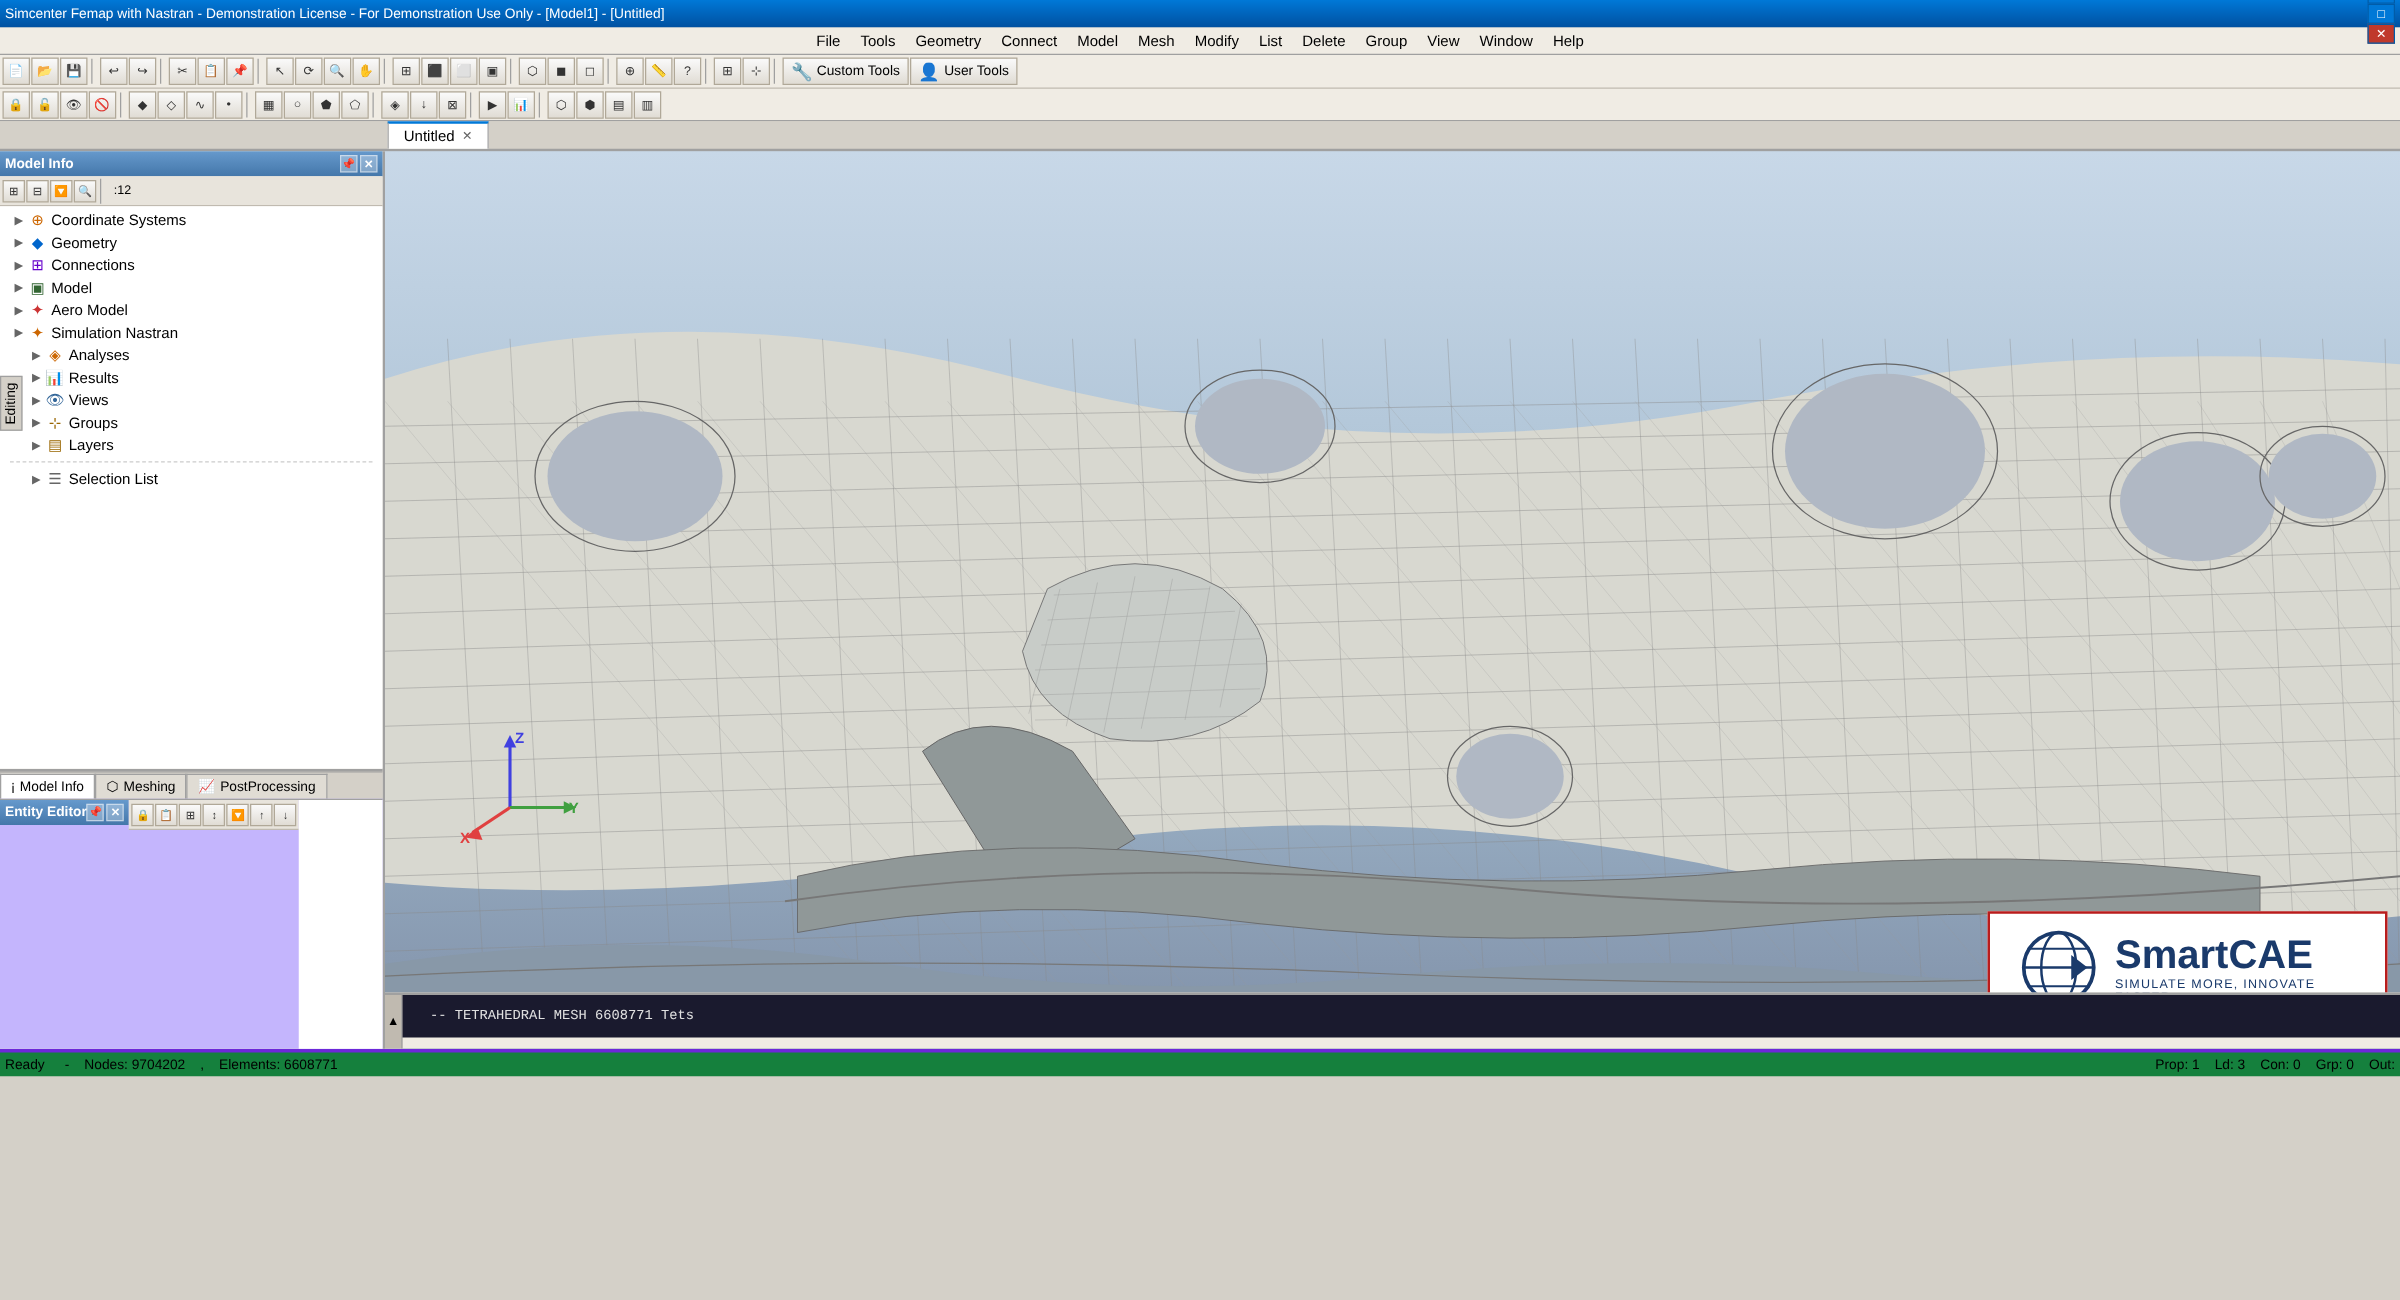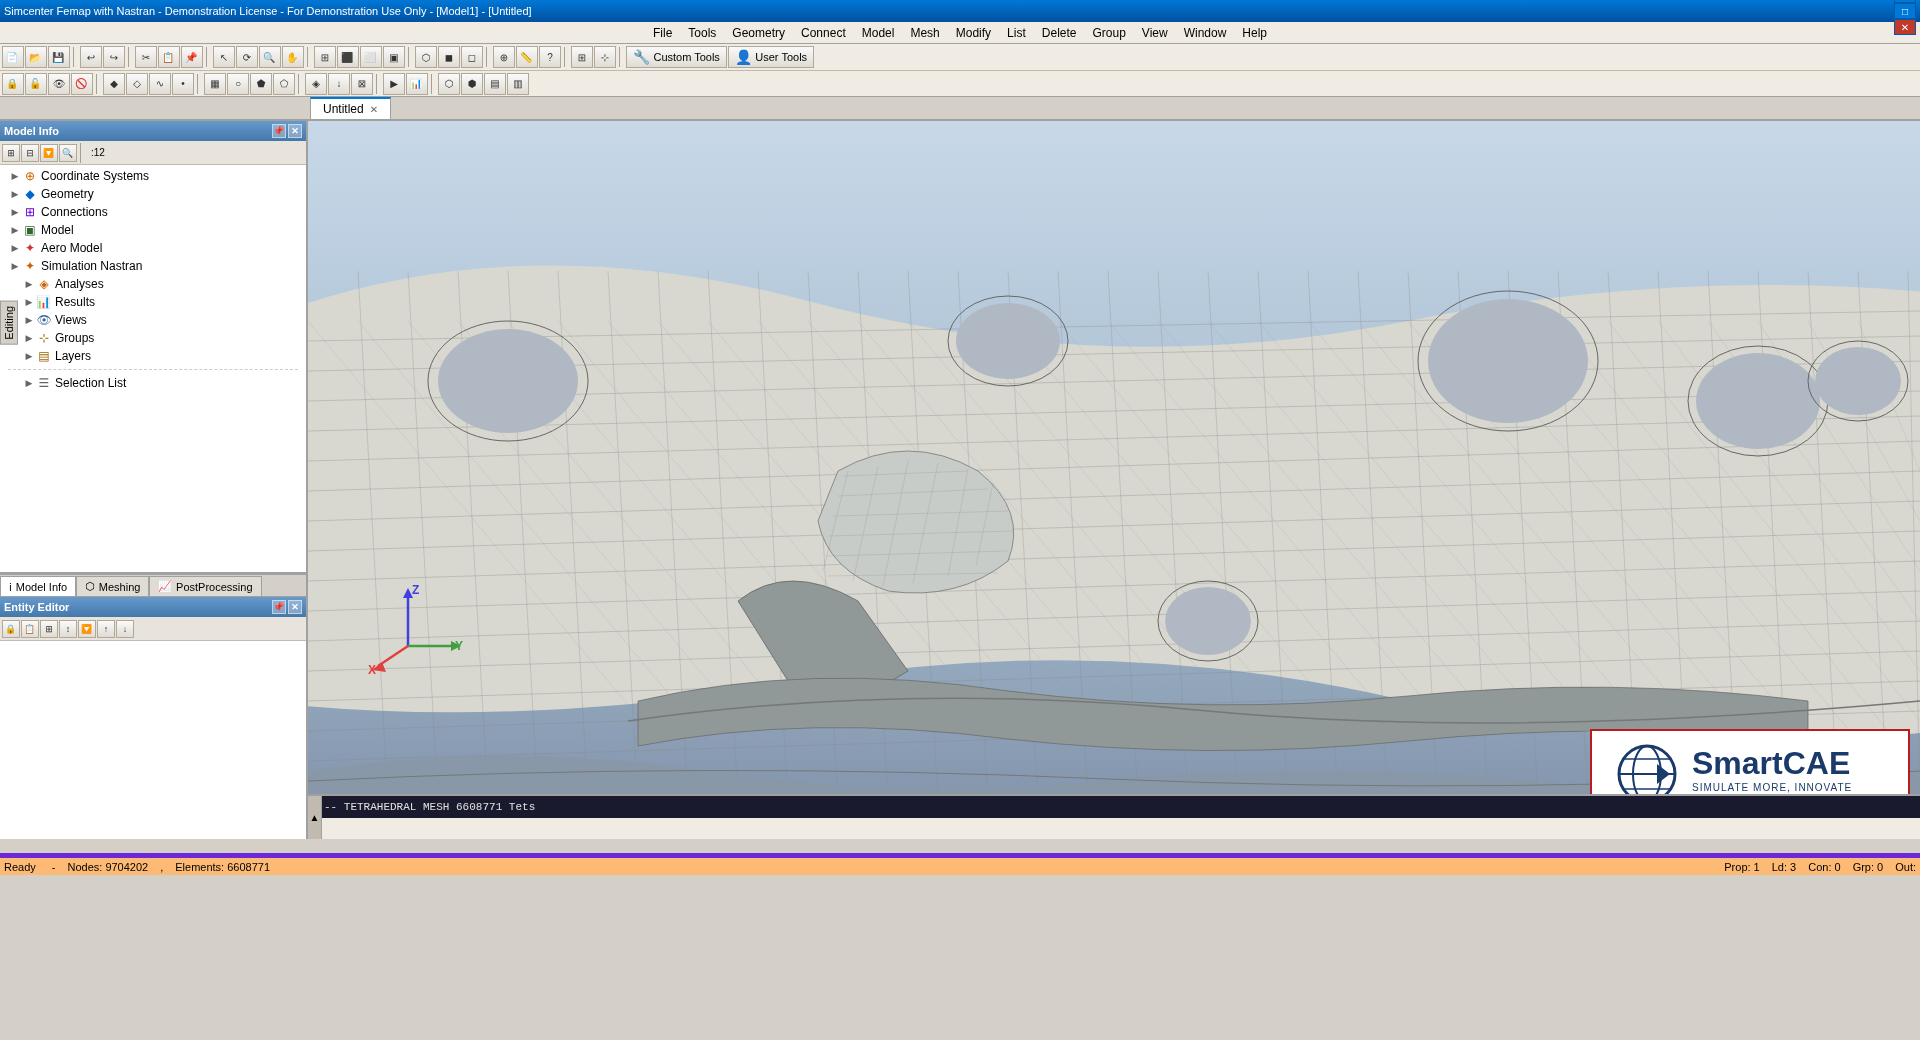--- a/index.html
+++ b/index.html
@@ -191,25 +191,25 @@
       border: 1px solid #a0a0a0;
       border-bottom: none;
       font-size: 11px;
       display: flex; align-items: center; gap: 4px;
       cursor: pointer;
     }
     .panel-tab.active { background: white; }
 
     
     #entity-editor {
-      height: 243px;
-      background: #404040;
+      height: 200px;
+      background: #c4b5fd;
       border-top: 1px solid #a0a0a0;
       display: flex;
-      flex-direction: column;
+      flex-direction: row;
     }
     #entity-editor-content {
       flex: 1;
       background: white;
       overflow: auto;
     }
 
     
     #viewport {
       flex: 1;
@@ -261,48 +261,47 @@
 
     
     #command-area {
       position: absolute;
       bottom: 0; left: 0; right: 0;
       height: 45px;
       background: #f0ece4;
       border-top: 2px solid #a0a0a0;
     }
     #command-line {
-      height: 22px;
+      height: 34px;
       background: #1a1a2e;
       color: #e0e0e0;
       font-size: 11px;
       font-family: 'Courier New', monospace;
-      padding: 3px 2px;
+      padding: 3px 22px;
       display: flex; align-items: center;
     }
     #warning-line {
       height: 22px;
       background: #fff3cd;
       color: #856404;
       font-size: 11px;
       padding: 3px 6px;
       display: flex; align-items: center;
     }
 
     
     #status-bar {
       height: 22px;
-      background: #fdba74;
-      border-top: 5px solid #6d28d9;
+      background: #15803d;
+      border-top: 3px solid #6d28d9;
       display: flex;
       align-items: center;
       font-size: 11px;
       padding: 0 4px;
       justify-content: space-between;
-      margin-top: 14px;
     }
     #status-left { display: flex; align-items: center; gap: 8px; }
     #status-right { display: flex; align-items: center; gap: 12px; }
 
     
     #side-tab {
       position: absolute;
       left: 0;
       top: 180px;
       writing-mode: vertical-rl;

